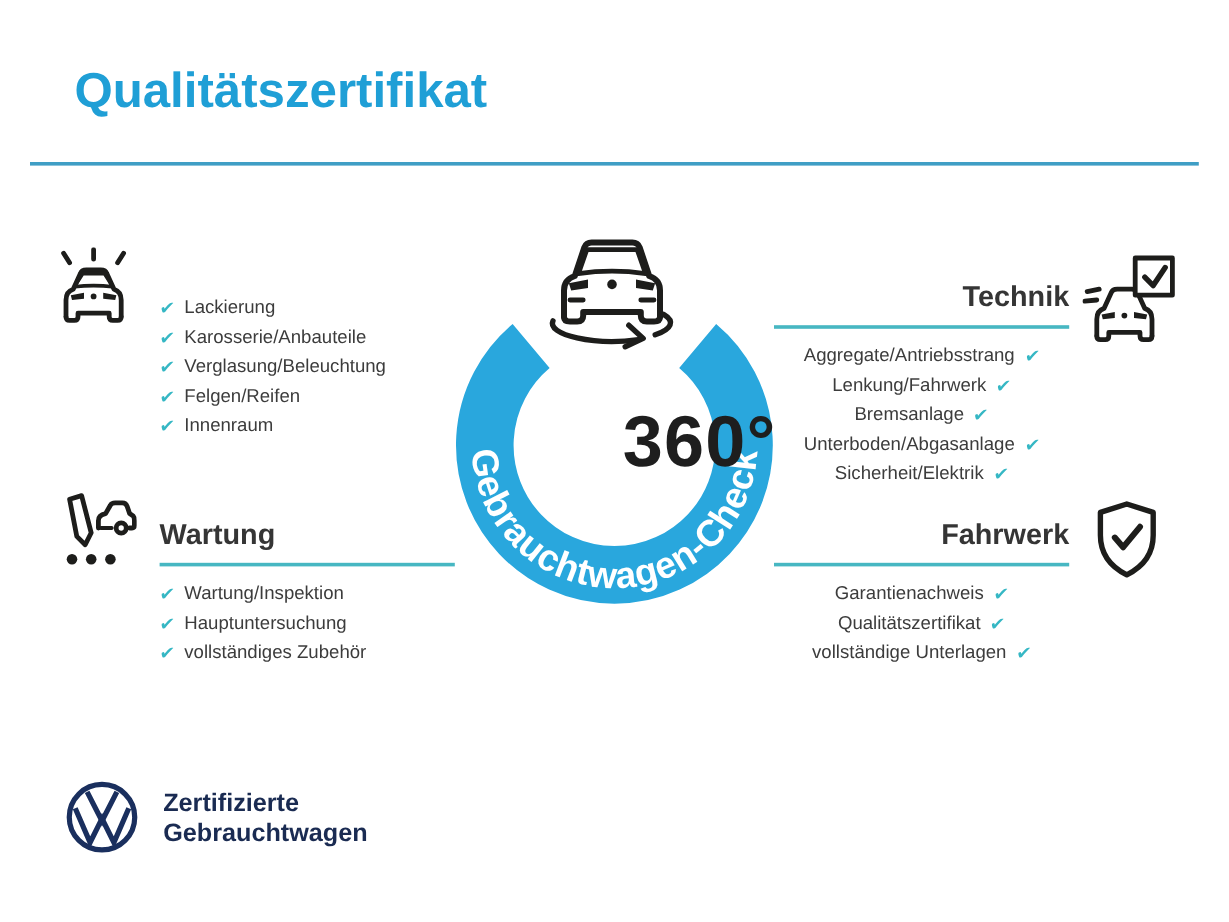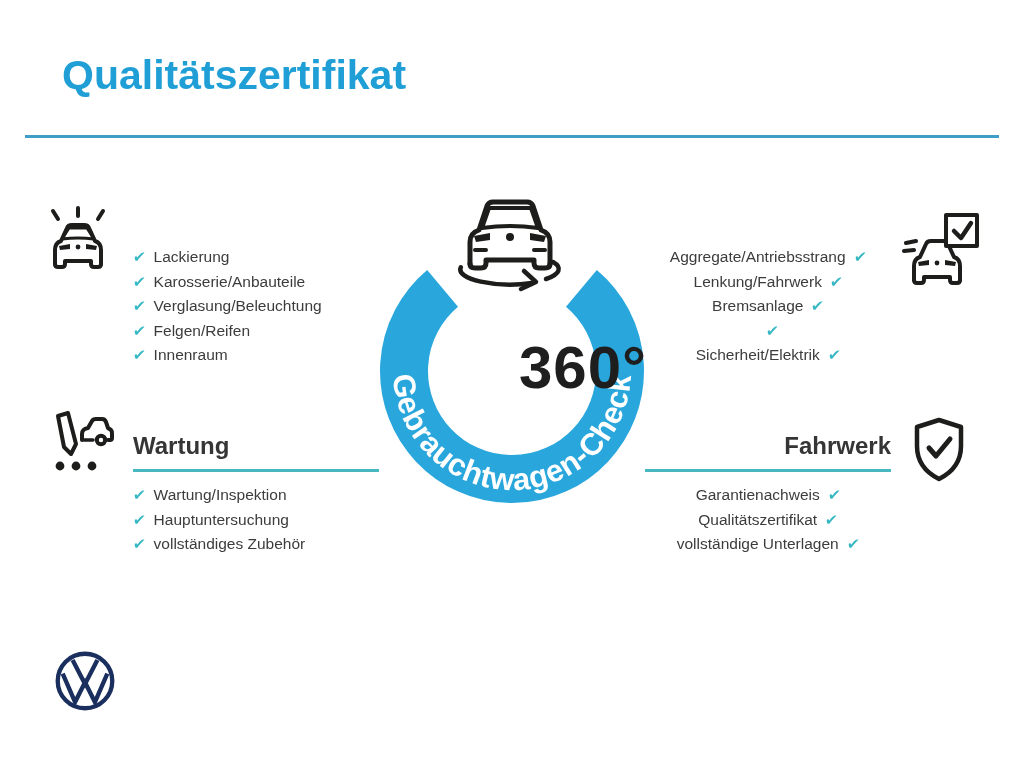--- a/index.html
+++ b/index.html
@@ -123,34 +123,36 @@
       <path d="M12 68 L12 54 Q12 47 18 45 L24 32 Q25 29 29 29 L41 29 Q45 29 46 32 L52 45 Q58 47 58 54 L58 68"></path>
       <path d="M12 68 Q12 71 15 71 L19 71 Q22 71 22 68 L22 65 L48 65 L48 68 Q48 71 51 71 L55 71 Q58 71 58 68"></path>
       <path d="M16 50 L27 48 L27 53 L17 54 Z M43 48 L54 50 L53 54 L43 53 Z" fill="#1d1d1b" stroke="none"></path>
       <circle cx="35" cy="51" r="2.4" fill="#1d1d1b" stroke="none"></circle>
       <rect x="44" y="3" width="31" height="31" fill="#ffffff"></rect>
       <path d="M52 19 L59 26 L69 11" stroke-width="4.5"></path>
     </svg>
   </div>
 
   <div class="section align-right" id="sec-technik">
+    <div class="sec-head">Technik</div>
     <div class="sec-items">
       <div class="item">
           <span>Aggregate/Antriebsstrang</span>
           <span class="check">✔</span>
         </div>
       <div class="item">
           <span>Lenkung/Fahrwerk</span>
           <span class="check">✔</span>
         </div>
       <div class="item">
           <span>Bremsanlage</span>
           <span class="check">✔</span>
         </div>
       <div class="item">
+          <span>Unterboden/Abgasanlage</span>
           <span class="check">✔</span>
         </div>
       <div class="item">
           <span>Sicherheit/Elektrik</span>
           <span class="check">✔</span>
         </div>
     </div>
   </div>
 
   <div class="icon" id="icon-garantie">
@@ -205,15 +207,17 @@
   </div>
 
   <div id="vw-logo">
     <svg viewBox="0 0 100 100" width="62" height="62" fill="none" stroke="#1a2f5e" stroke-linecap="butt" stroke-linejoin="miter">
       <circle cx="50" cy="50" r="44" stroke-width="7"></circle>
       <polyline points="30,16 50,55 70,16" stroke-width="7"></polyline>
       <polyline points="14,38 34,84 50,52 66,84 86,38" stroke-width="7"></polyline>
     </svg>
   </div>
   <div class="footer-text">
+    <div>Zertifizierte</div>
+    <div>Gebrauchtwagen</div>
   </div>
 
 </div>
 
 </body></html>

